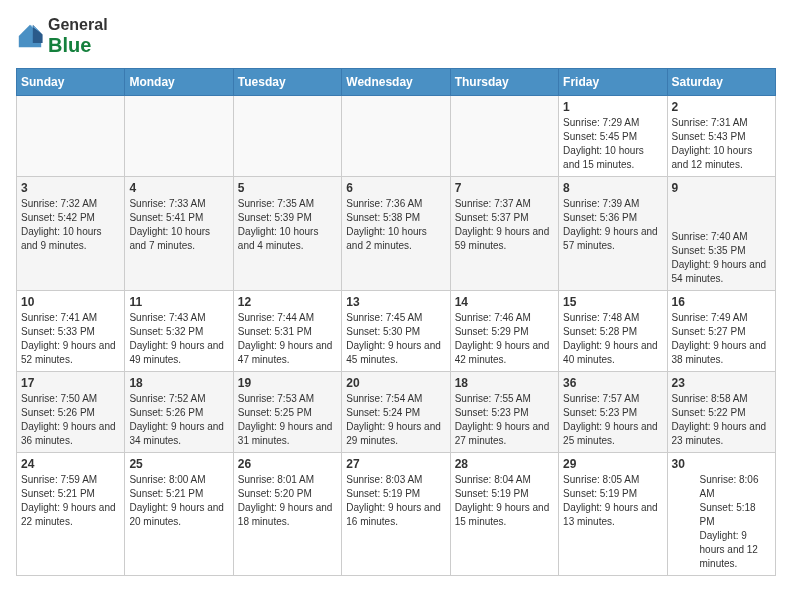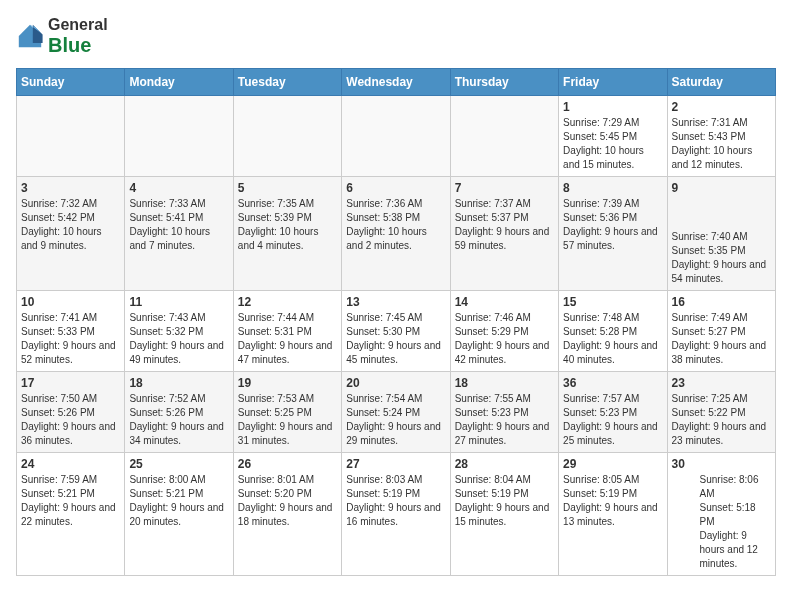--- a/index.html
+++ b/index.html
@@ -252,21 +252,21 @@
 Daylight: 9 hours and 27 minutes.</div>
         </td>
         <td>
           <span class="day-num">36</span>
           <div class="day-info" style="white-space: pre-line;">Sunrise: 7:57 AM
 Sunset: 5:23 PM
 Daylight: 9 hours and 25 minutes.</div>
         </td>
         <td>
           <span class="day-num">23</span>
-          <div class="day-info" style="white-space: pre-line;">Sunrise: 7:25 AM
+          <div class="day-info" style="white-space: pre-line;">Sunrise: 8:58 AM
 Sunset: 5:22 PM
 Daylight: 9 hours and 23 minutes.</div>
         </td>
       </tr>
       <tr>
         <td>
           <span class="day-num">24</span>
           <div class="day-info" style="white-space: pre-line;">Sunrise: 7:59 AM
 Sunset: 5:21 PM
 Daylight: 9 hours and 22 minutes.</div>

